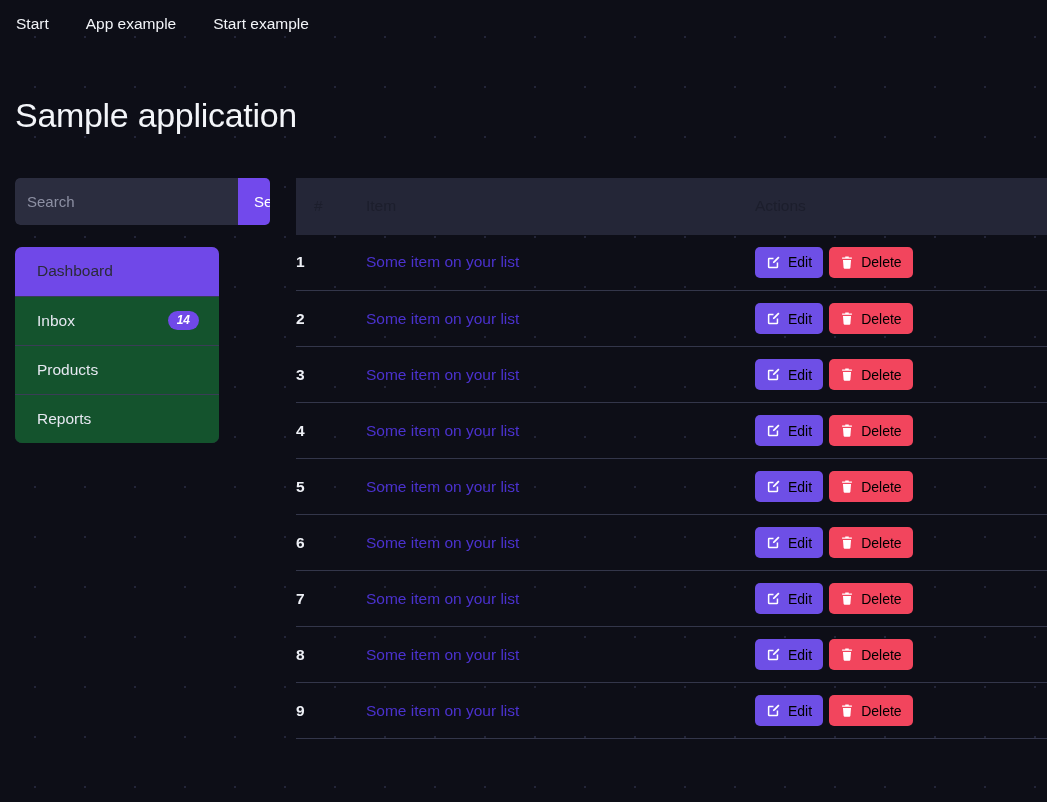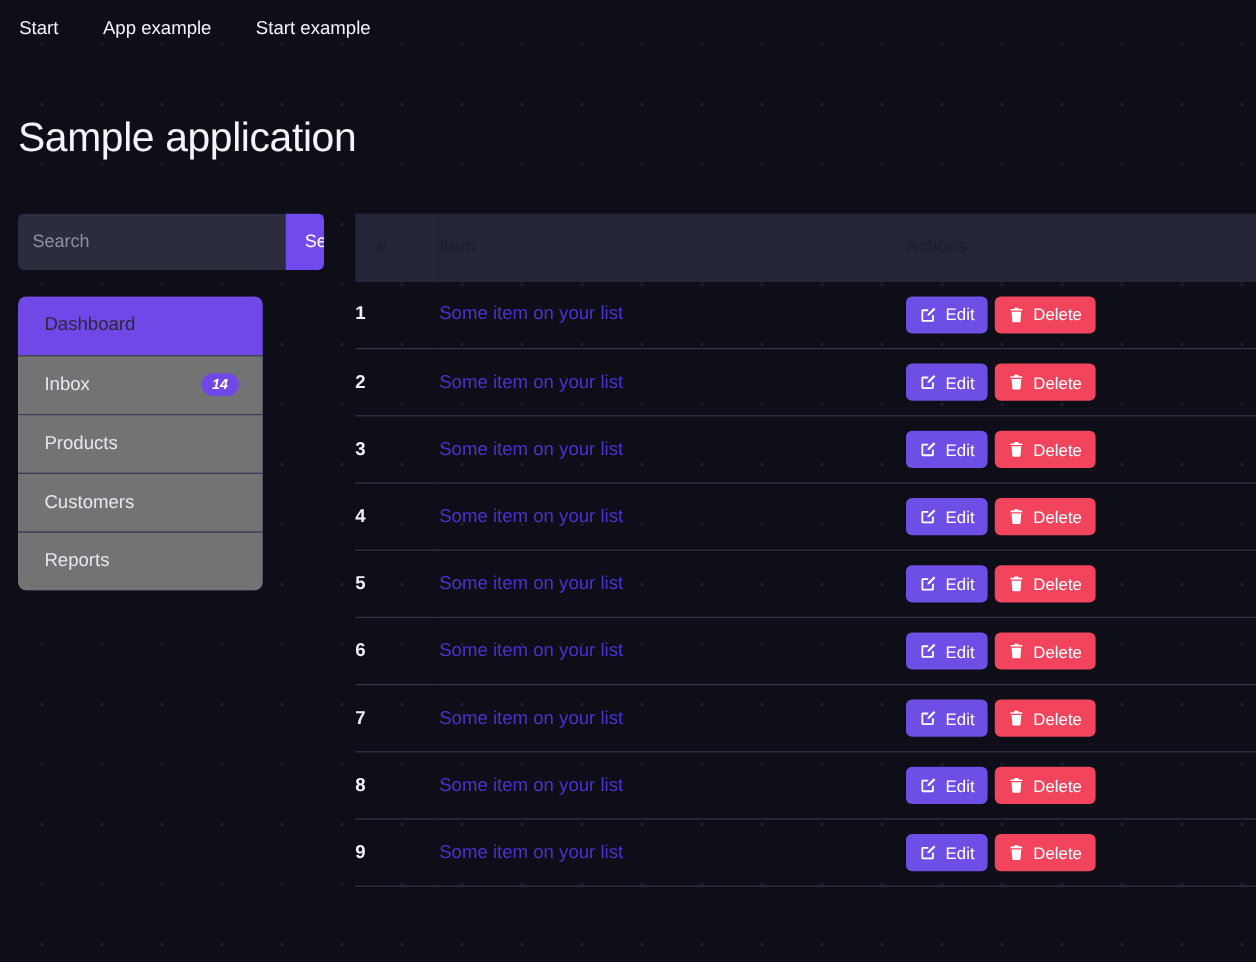--- a/index.html
+++ b/index.html
@@ -109,21 +109,21 @@
     background: #2f3147;
   }
   .list-item {
     height: 49px;
     display: flex;
     align-items: center;
     justify-content: space-between;
     padding: 0 20px 0 22px;
     font-size: 15.5px;
     color: #e6e8f1;
-    background: #737373;
+    background: #14532d;
     border-top: 1px solid #3a3d56;
     cursor: pointer;
   }
   .list-item:first-child { border-top: none; }
   .list-item.active {
     background: #7048e8;
     color: #2a2b38;
     border-top: none;
   }
   .badge {
@@ -184,21 +184,21 @@
   .btn {
     display: inline-flex;
     align-items: center;
     gap: 7px;
     border: none;
     border-radius: 5px;
     height: 31px;
     padding: 0 11px;
     font-size: 14px;
     font-family: "Liberation Sans", sans-serif;
-    color: #ffffff;
+    color: #000000;
     cursor: pointer;
     line-height: 1;
   }
   .btn-edit   { background: #6e4fe6; }
   .btn-delete { background: #f2455d; }
   .btn svg { display: block; }
 </style>
 </head>
 <body>
 
@@ -228,23 +228,20 @@
       <div class="list-item">
         <span>Inbox</span>
         <span class="badge">14</span>
       </div>
 
 
       <div class="list-item">
         <span>Products</span>
       </div>
 
-      <div class="list-item">
-        <span>Customers</span>
-      </div>
 
       <div class="list-item">
         <span>Reports</span>
       </div>
 
     </div>
   </div>
 
   <div class="col-right">
     <table class="table">

